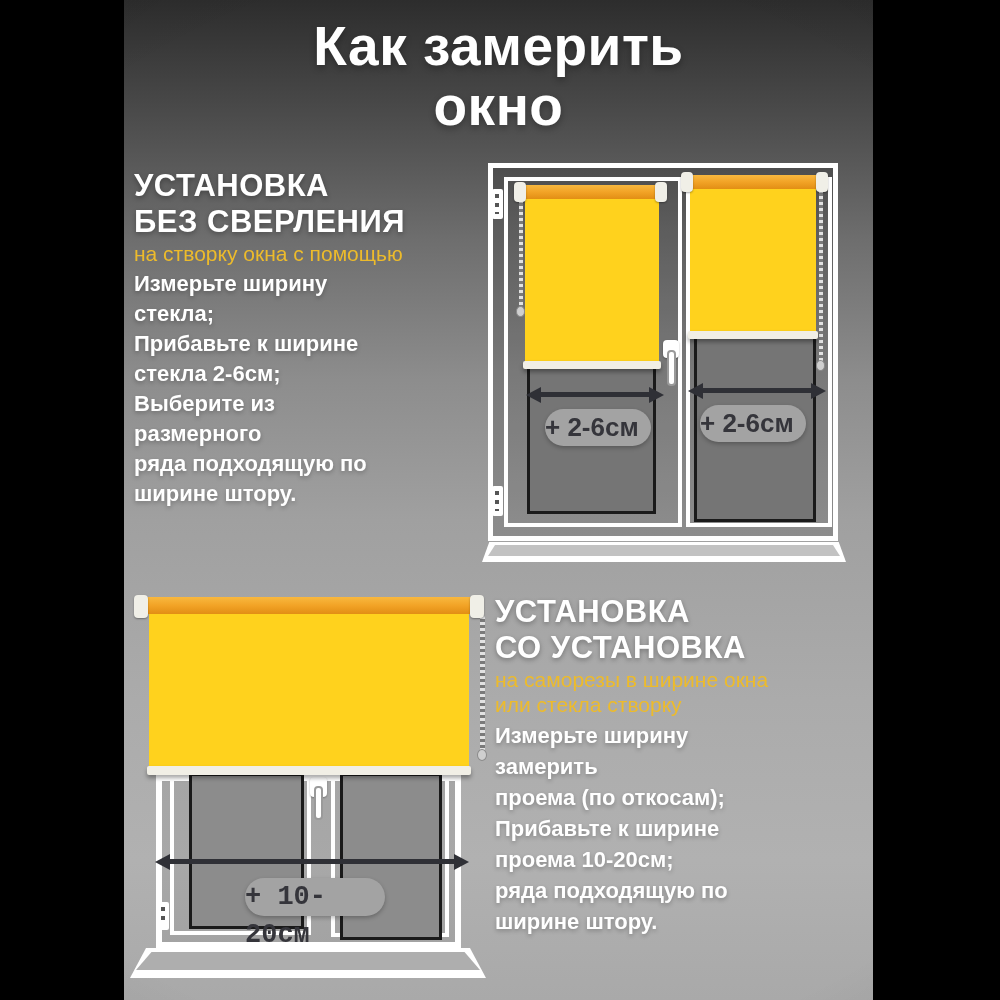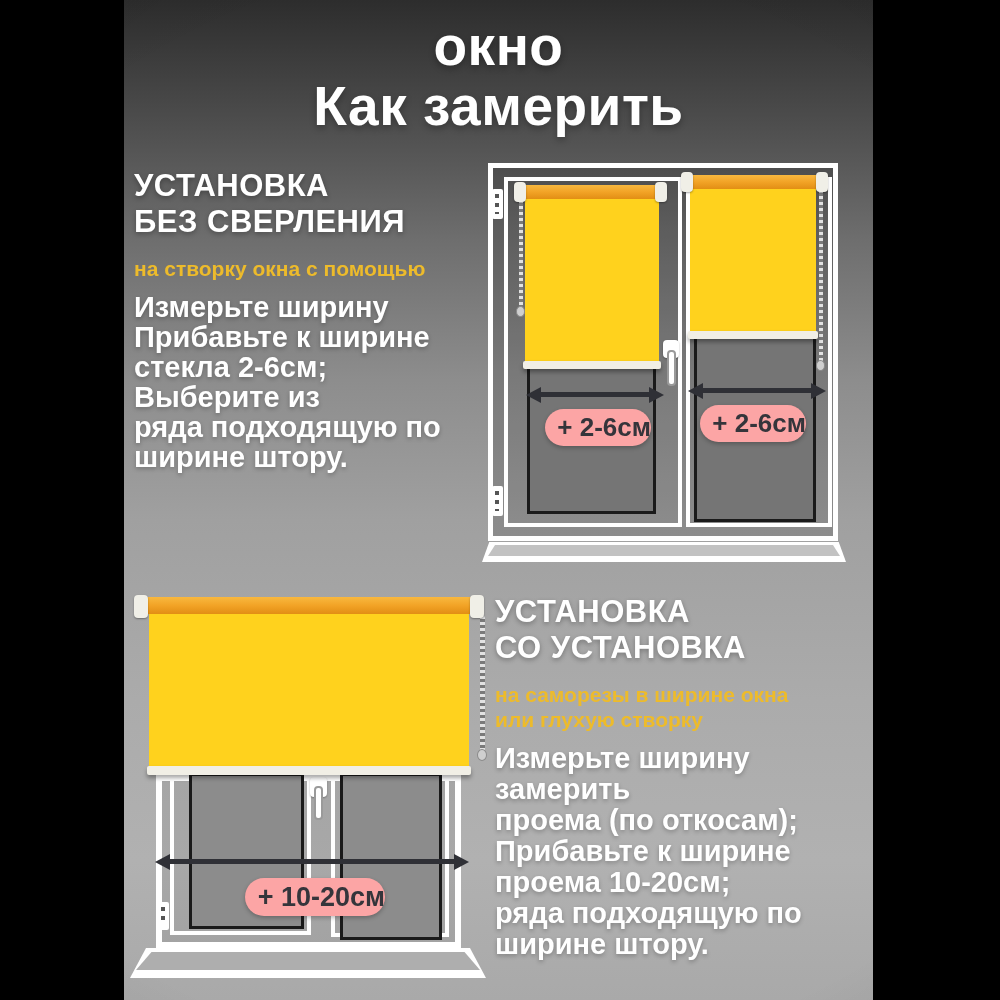--- a/index.html
+++ b/index.html
@@ -21,22 +21,22 @@
   .title {
     left:124px; top:16px; width:749px; text-align:center;
     color:#fff; font-size:55px; line-height:60px; font-weight:800;
     text-shadow:0 3px 7px rgba(0,0,0,0.30); letter-spacing:0.5px;
   }
   .sec { text-align:left; }
   .sec-h {
     color:#fff; font-size:31px; line-height:36px; font-weight:800;
     text-shadow:0 2px 5px rgba(0,0,0,0.30); letter-spacing:0.5px;
   }
-  .sec-sub { margin-top:16px; color:#edbb2b; font-size:21px; line-height:25px; font-weight:700; }
-  .sec-body { margin-top:11px; color:#fff; font-size:29px; font-weight:700; text-shadow:0 2px 4px rgba(0,0,0,0.25); }
+  .sec-sub { margin-top:1px; color:#edbb2b; font-size:21px; line-height:25px; font-weight:400; }
+  .sec-body { margin-top:3px; color:#fff; font-size:22px; font-weight:700; text-shadow:0 2px 4px rgba(0,0,0,0.25); }
   .sec-body-1 .bl { line-height:30px; }
   .sec-body-2 .bl { line-height:31px; }
 
   
   .win-frame { border:5px solid #fff; background:rgba(0,0,0,0.13); box-sizing:border-box; }
   .win-frame-2 { border:6px solid #fff; background:rgba(0,0,0,0.05); box-sizing:border-box; }
   .sash { border:4px solid #fff; box-sizing:border-box; }
   .glass { box-sizing:border-box; border:3px solid #1a1a1a; }
   .glass-a { background:#757575; }
   .glass-b { background:#8c8c8c; }
@@ -61,54 +61,56 @@
   .arrow::before {
     content:""; position:absolute; left:-13px; top:50%; transform:translateY(-50%);
     border-style:solid; border-width:8px 15px 8px 0; border-color:transparent #2f3036 transparent transparent;
   }
   .arrow::after {
     content:""; position:absolute; right:-13px; top:50%; transform:translateY(-50%);
     border-style:solid; border-width:8px 0 8px 15px; border-color:transparent transparent transparent #2f3036;
   }
 
   .badge {
-    background:#fca5a5; border-radius:19px; color:#35353b; font-weight:800;
-    text-align:right; box-shadow:0 2px 4px rgba(0,0,0,0.25);
+    background:#a3a3a3; border-radius:19px; color:#35353b; font-weight:800;
+    text-align:left; box-shadow:0 2px 4px rgba(0,0,0,0.25);
   }
   .badge-sm { font-size:26px; }
-  .badge-lg { font-size:27px; }
+  .badge-lg { font-size:27px;font-family:Liberation Mono, monospace; }
 
   .sill-outer { background:#fff; }
   .trap-1 { clip-path:polygon(2% 0, 98% 0, 100% 100%, 0 100%); }
   .trap-2 { clip-path:polygon(4.5% 0, 95.5% 0, 100% 100%, 0 100%); }
 </style>
 </head>
 <body>
 
 <div class="stage">
   <div class="content-bg abs"></div>
 
   <div class="title abs">
+    <div>Как замерить</div>
     <div>окно</div>
-    <div>Как замерить</div>
   </div>
 
   <div class="sec abs" style="left:134px; top:168px; width:340px;">
     <div class="sec-h">
       <div>УСТАНОВКА</div>
       <div>БЕЗ СВЕРЛЕНИЯ</div>
     </div>
     <div class="sec-sub">
       <div>на створку окна с помощью</div>
     </div>
     <div class="sec-body sec-body-1">
       <div class="bl">Измерьте ширину</div>
+      <div class="bl">стекла;</div>
       <div class="bl">Прибавьте к ширине</div>
       <div class="bl">стекла 2-6см;</div>
       <div class="bl">Выберите из</div>
+      <div class="bl">размерного</div>
       <div class="bl">ряда подходящую по</div>
       <div class="bl">ширине штору.</div>
     </div>
   </div>
 
   <div class="win-frame abs" style="left:488px; top:163px; width:350px; height:378px;"></div>
   <div class="sash abs" style="left:504px; top:177px; width:178px; height:350px; background:transparent;"></div>
   <div class="sash abs" style="left:686px; top:177px; width:146px; height:350px; background:transparent;"></div>
 
   <div class="glass glass-a abs" style="left:527px; top:203px; width:129px; height:311px;"></div>
@@ -167,21 +169,21 @@
   <div class="sill-outer trap-2 abs" style="left:130px; top:948px; width:356px; height:30px;"></div>
   <div class="trap-2 abs" style="left:136px; top:952px; width:344px; height:18px; background:#aeaeae;"></div>
 
   <div class="sec abs" style="left:495px; top:594px; width:360px;">
     <div class="sec-h">
       <div>УСТАНОВКА</div>
       <div>СО УСТАНОВКА</div>
     </div>
     <div class="sec-sub">
       <div>на саморезы в ширине окна</div>
-      <div>или глухую створку</div>
+      <div>или стекла створку</div>
     </div>
     <div class="sec-body sec-body-2">
       <div class="bl">Измерьте ширину</div>
       <div class="bl">замерить</div>
       <div class="bl">проема (по откосам);</div>
       <div class="bl">Прибавьте к ширине</div>
       <div class="bl">проема 10-20см;</div>
       <div class="bl">ряда подходящую по</div>
       <div class="bl">ширине штору.</div>
     </div>

